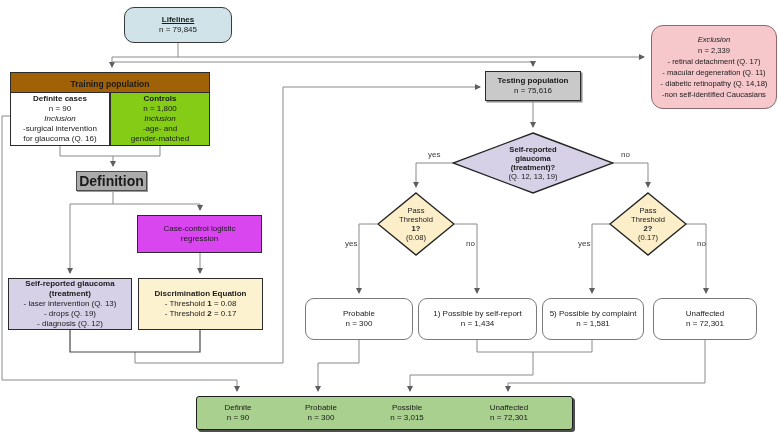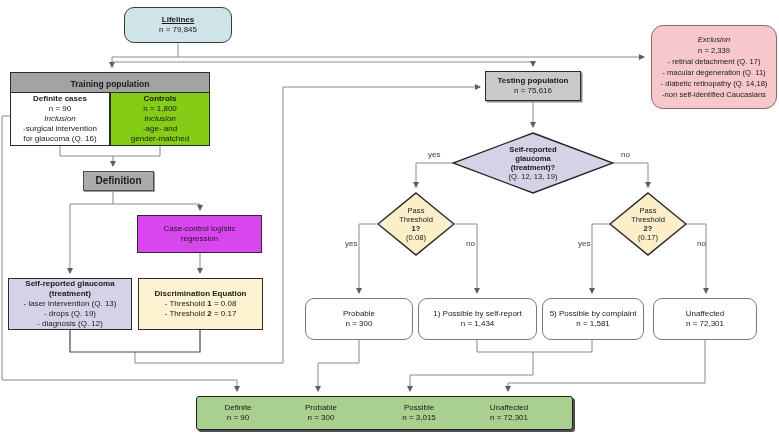--- a/index.html
+++ b/index.html
@@ -8,26 +8,26 @@
   #wires{position:absolute;left:0;top:0;z-index:0;}
   .node{position:absolute;box-sizing:border-box;z-index:2;display:flex;flex-direction:column;
         justify-content:center;align-items:center;text-align:center;font-size:8px;line-height:10px;}
   .b{font-weight:bold}
   .i{font-style:italic}
   .u{text-decoration:underline}
   .lifelines{left:124px;top:7px;width:108px;height:36px;background:#cfe3e8;
              border:1.4px solid #3a3a3a;border-radius:10px;}
   .exclusion{left:651px;top:25px;width:126px;height:84px;background:#f6c7cb;
              border:1.4px solid #8d686c;border-radius:12px;font-size:7.6px;line-height:11px;}
-  .train-header{left:10px;top:72px;width:200px;height:24px;background:#a3a3a3;
+  .train-header{left:10px;top:72px;width:200px;height:24px;background:#a16207;
              border:1px solid #2b2b2b;font-size:8.5px;font-weight:bold;}
   .definite{left:10px;top:92px;width:100px;height:54px;background:#fff;border:1px solid #2b2b2b;}
   .controls{left:110px;top:92px;width:100px;height:54px;background:#84cc16;border:1px solid #2b2b2b;}
-  .definition{left:83px;top:171px;width:71px;height:20px;background:#ababab;
-             border:1px solid #4d4d4d;font-size:10px;font-weight:bold;box-shadow:1px 1px 0 #9a9a9a;}
+  .definition{left:76px;top:171px;width:71px;height:20px;background:#ababab;
+             border:1px solid #4d4d4d;font-size:14px;font-weight:bold;box-shadow:1px 1px 0 #9a9a9a;}
   .regression{left:137px;top:215px;width:125px;height:38px;background:#d946ef;
              border:1px solid #2b2b2b;font-weight:normal;}
   .selfrep{left:8px;top:278px;width:124px;height:52px;background:#d6d1e6;border:1px solid #2b2b2b;}
   .discrim{left:138px;top:278px;width:125px;height:52px;background:#fdf2d0;border:1px solid #2b2b2b;}
   .testing{left:485px;top:71px;width:96px;height:30px;background:#c9c9c9;
              border:1.6px solid #2b2b2b;box-shadow:1.5px 1.5px 0 #8a8a8a;}
   .diamond{background:transparent;border:none;justify-content:center;}
   .diamond svg{position:absolute;left:0;top:0;}
   .dtext{position:relative;z-index:1;font-size:7.6px;line-height:9.2px;}
   .outcome{top:298px;height:42px;background:#fff;border:1px solid #7a7a7a;border-radius:9px;}
@@ -201,21 +201,21 @@
 
   <div class="node final">
     <div class="fcell" style="left:1px;">
       <div>Definite</div>
       <div>n = 90</div>
     </div>
     <div class="fcell" style="left:84px;">
       <div>Probable</div>
       <div>n = 300</div>
     </div>
-    <div class="fcell" style="left:182px;">
+    <div class="fcell" style="left:170px;">
       <div>Possible</div>
       <div>n = 3,015</div>
     </div>
     <div class="fcell" style="left:272px;">
       <div>Unaffected</div>
       <div>n = 72,301</div>
     </div>
   </div>
 
 </div>

